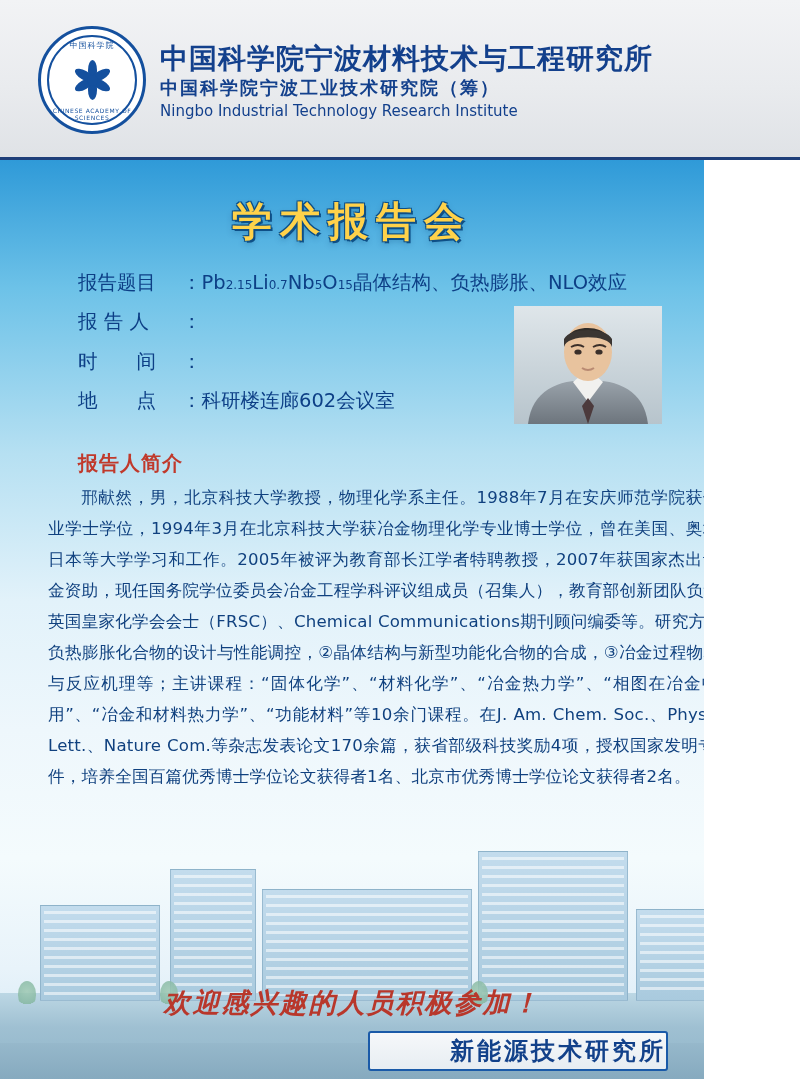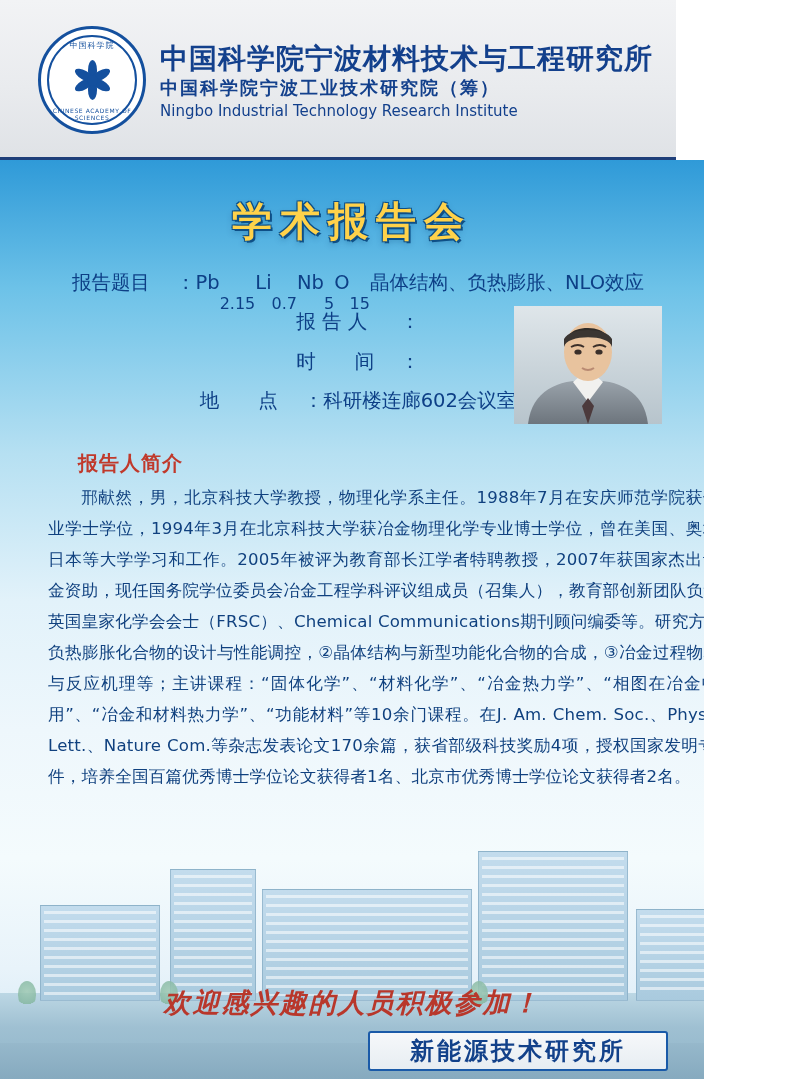--- a/index.html
+++ b/index.html
@@ -16,21 +16,21 @@
   .poster {
     position: relative;
     width: 800px;
     height: 1082px;
     overflow: hidden;
   }
 
   
   .header {
     position: relative;
-    width: 676px;
+    width: 800px;
     height: 160px;
     background: linear-gradient(180deg, #f2f3f5 0%, #e9ebee 55%, #dfe2e6 100%);
     box-sizing: border-box;
     display: flex;
     align-items: center;
     padding-left: 38px;
   }
   .header::after {
     content: "";
     position: absolute;
@@ -198,38 +198,37 @@
     left: 78px;
     width: 560px;
   }
   .info-row {
     display: flex;
     align-items: flex-start;
     margin-bottom: 13px;
     font-size: 19.5px;
     color: #0d3f86;
     line-height: 1.35;
-    justify-content: center;
   }
   .info-label {
     flex: 0 0 104px;
     color: #0d3f86;
     letter-spacing: 0px;
     white-space: pre;
   }
   .info-colon { flex: 0 0 12px; }
   .info-value {
     color: #0d3f86;
     white-space: nowrap;
   }
   .info-value sub {
-    font-size: 16px;
+    font-size: 12px;
     vertical-align: baseline;
     position: relative;
-    top: 20px;
+    top: 0;
   }
 
   .portrait {
     position: absolute;
     right: 42px;
     top: 146px;
     width: 148px;
     height: 118px;
     overflow: hidden;
     background: #c9d6df;
@@ -276,21 +275,21 @@
     position: absolute;
     right: 36px;
     bottom: 8px;
     width: 300px;
     height: 40px;
     background: linear-gradient(180deg, #f6f8fa 0%, #e7edf2 100%);
     border: 2px solid #1a5aa8;
     border-radius: 3px;
     display: flex;
     align-items: center;
-    justify-content: center;
+    justify-content: flex-end;
     font-family: "DejaVu Serif", "Liberation Serif", serif;
     font-size: 24px;
     font-weight: bold;
     letter-spacing: 3px;
     color: #12418a;
     box-sizing: border-box;
   }
 </style>
 </head>
 <body>

